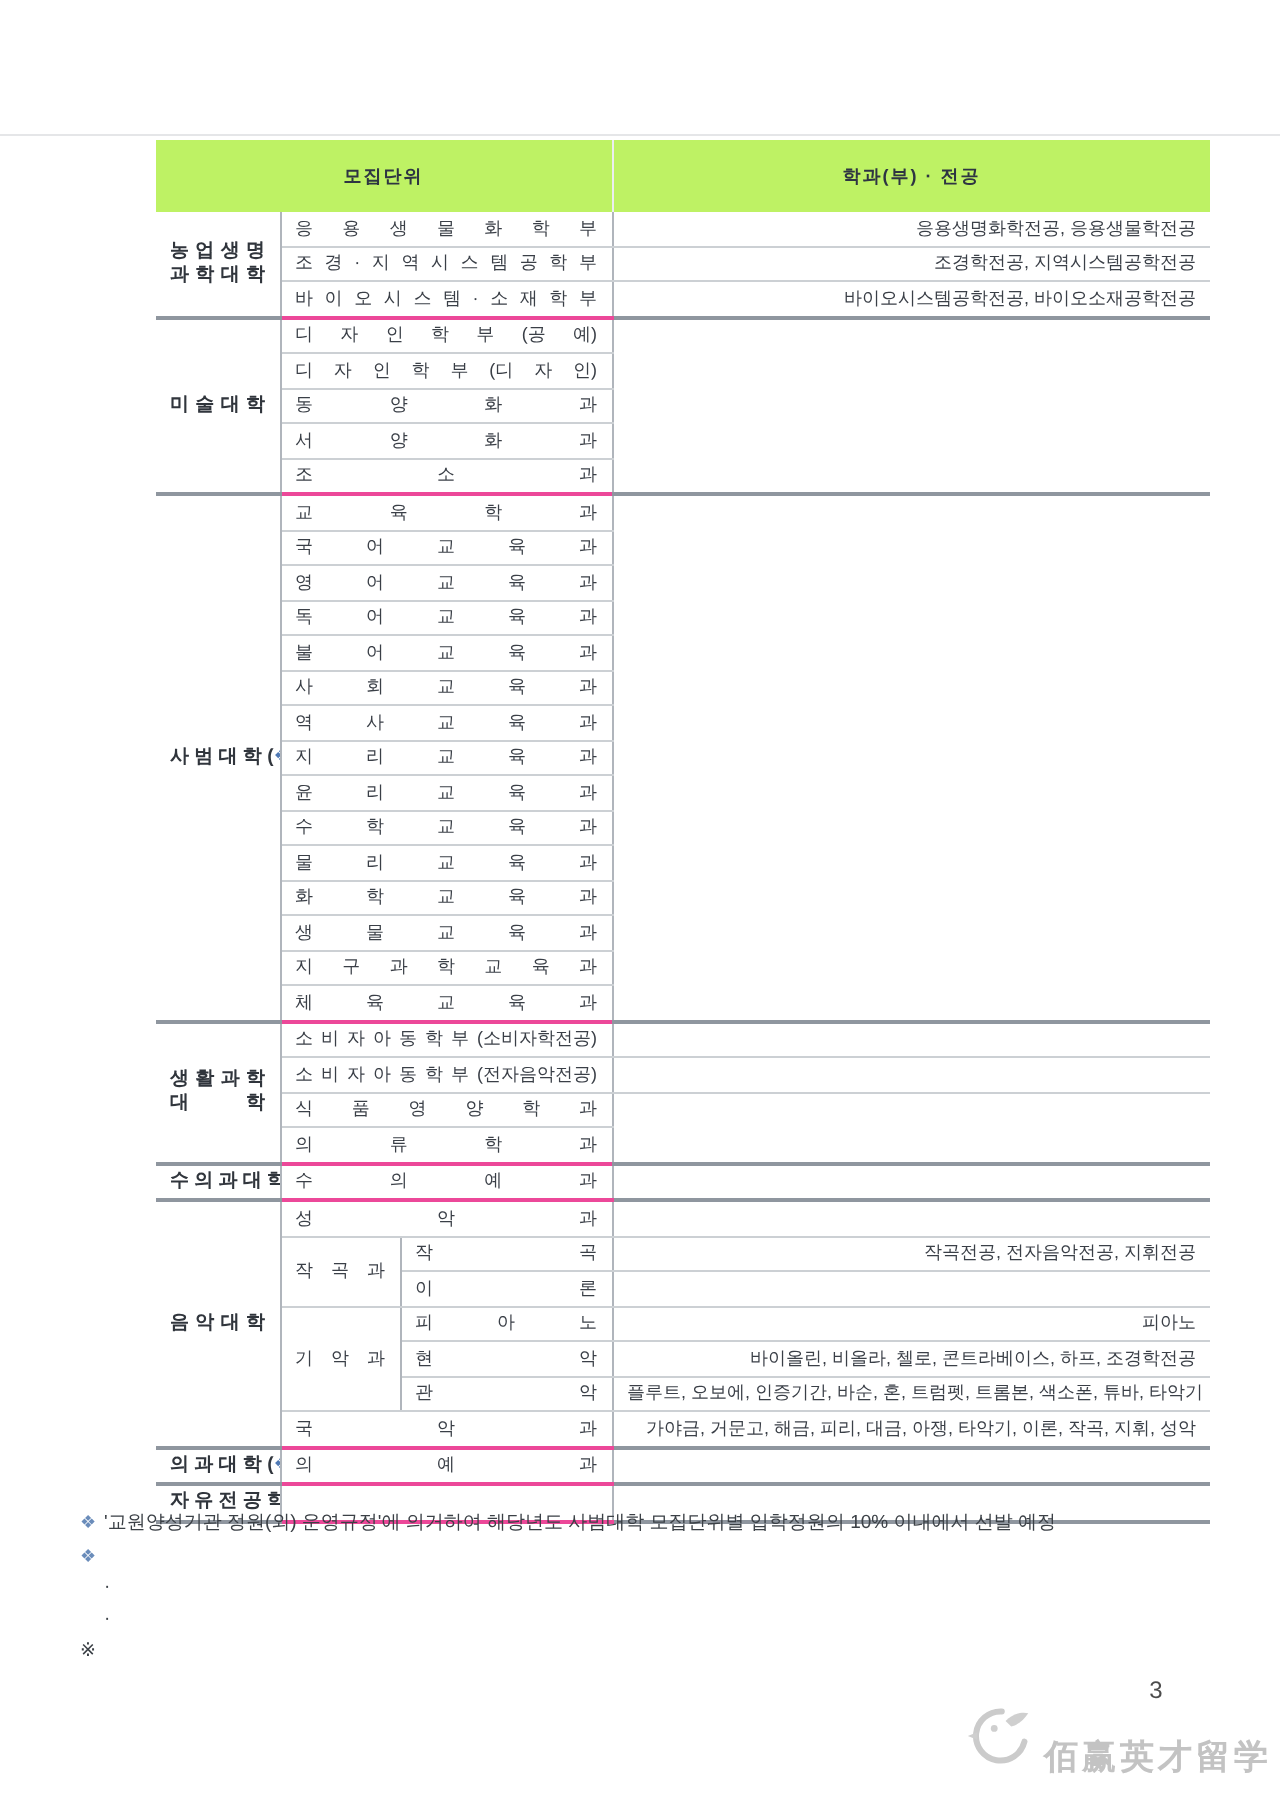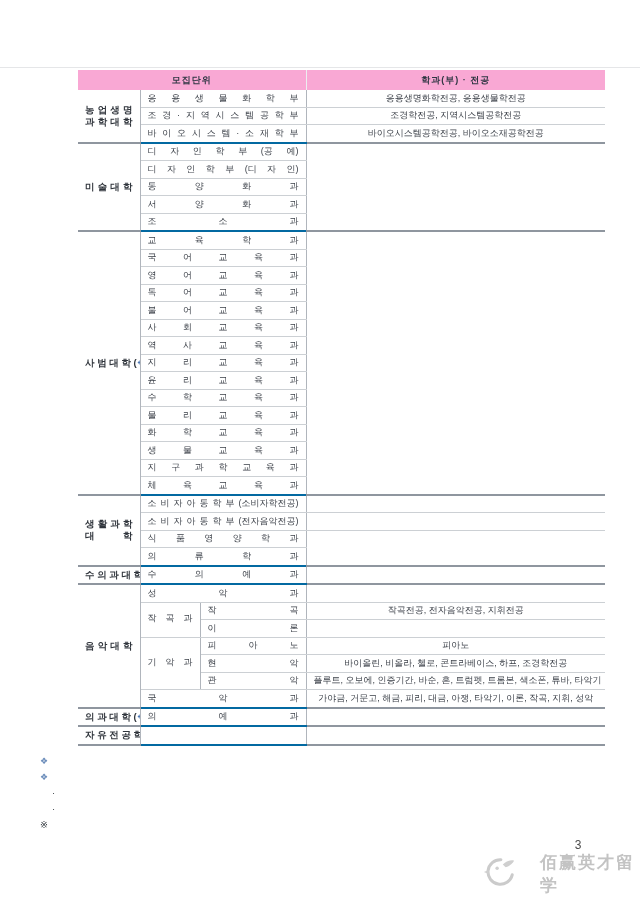--- a/index.html
+++ b/index.html
@@ -10,60 +10,59 @@
   }
   .scan-line{position:absolute;left:0;top:67px;width:640px;height:1px;background:#e5e6e8;}
 
   
   table.units{
     position:absolute;left:78px;top:70px;width:527px;
     border-collapse:collapse;table-layout:fixed;
     font-size:9px;color:#3a3f47;
   }
   table.units th{
-    background:#f9a8d4;color:#2e3542;font-weight:bold;
-    height:20px;font-size:9px;letter-spacing:1px;padding:0;
+    background:#bef264;color:#2e3542;font-weight:bold;
+    height:36px;font-size:9px;letter-spacing:1px;padding:0;
   }
   table.units th.h-left{border-right:1px solid #eceef0;}
   table.units td{
     height:16.5px;line-height:11px;padding:0 7px;overflow:hidden;white-space:nowrap;
     border-bottom:1px solid #ccd0d4;vertical-align:middle;
   }
-  tr.group-end td{border-bottom:2px solid #0369a1;}
+  tr.group-end td{border-bottom:2px solid #ec4899;}
   td.end-dark{border-bottom:2px solid #8f969f !important;}
   td.college{
     font-weight:bold;color:#30353c;font-size:9.5px;
     border-right:1px solid #b0b5bc;padding:0 6px;margin-left:19px;
   }
   td.college .line{text-align:justify;text-align-last:justify;line-height:12px;}
   td.dept,td.dept-sub{
     text-align:justify;text-align-last:justify;padding:0 10px;
     border-right:1px solid #b0b5bc;
   }
   td.dept-group{
     text-align:justify;text-align-last:justify;padding:0 9px;
     border-right:1px solid #b0b5bc;
-    font-family:Liberation Mono, monospace;
-  }
-  td.major{text-align:center;border-right:none;padding:0 8px;}
+  }
+  td.major{text-align:right;border-right:none;padding:0 8px;}
   .mark-paren{color:#30353c;}
   .mark-diamond{color:#4f79b5;font-weight:normal;}
 
   
   .footnotes{position:absolute;left:40px;top:753px;width:566px;font-size:9.5px;color:#3b4046;}
   .fn-line{display:flex;align-items:baseline;line-height:16px;white-space:nowrap;}
   .fn-bullet{width:12px;flex:0 0 12px;text-align:left;}
   .fn-bullet.diamond{color:#6a8cba;font-size:9px;}
   .fn-line.indent{padding-left:12px;}
   .fn-text.underline{text-decoration:underline;text-underline-offset:2px;}
 
   
   .page-number{position:absolute;left:566px;top:838px;width:24px;text-align:center;
     font-size:12px;color:#4c4c4c;}
-  .watermark{position:absolute;left:482px;top:851px;display:flex;align-items:center;gap:24px;}
+  .watermark{position:absolute;left:482px;top:851px;display:flex;align-items:flex-end;gap:6px;}
   .watermark-text{font-size:17px;color:#c3c3c3;letter-spacing:2px;font-weight:bold;}
 </style>
 </head>
 <body>
 
 <div class="scan-line"></div>
 
 <table class="units">
   <colgroup>
     <col style="width:62px">
@@ -234,20 +233,21 @@
         </td>
         <td class="dept" colspan="2"></td>
         <td class="major end-dark"></td>
       </tr>
     </tbody>
 </table>
 
 <div class="footnotes" id="footnotes">
     <div class="fn-line">
       <span class="fn-bullet diamond">❖</span>
+      <span class="fn-text">'교원양성기관 정원(외) 운영규정'에 의거하여 해당년도 사범대학 모집단위별 입학정원의 10% 이내에서 선발 예정</span>
     </div>
     <div class="fn-line">
       <span class="fn-bullet diamond">❖</span>
     </div>
     <div class="fn-line indent">
       <span class="fn-bullet">·</span>
     </div>
     <div class="fn-line indent">
       <span class="fn-bullet">·</span>
     </div>

